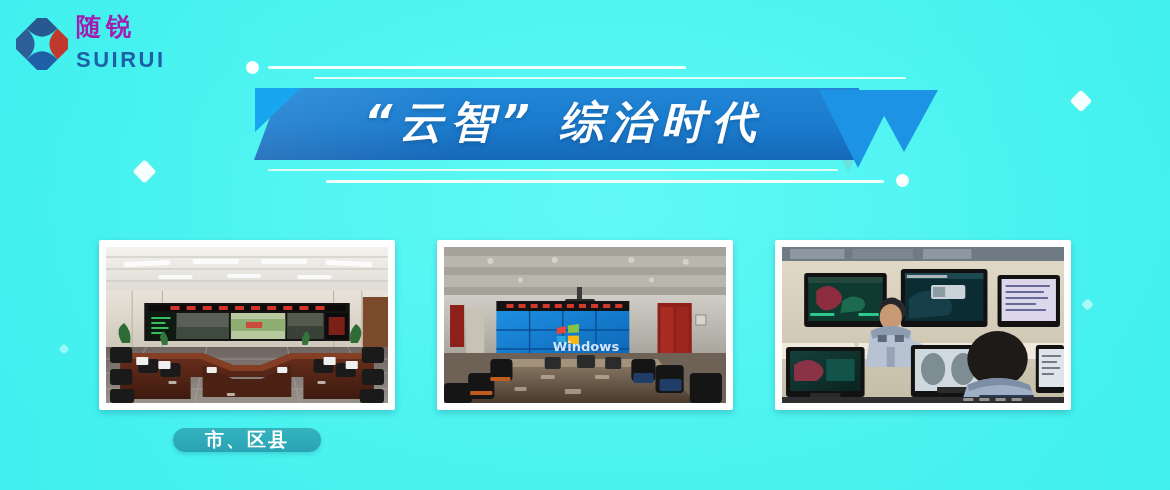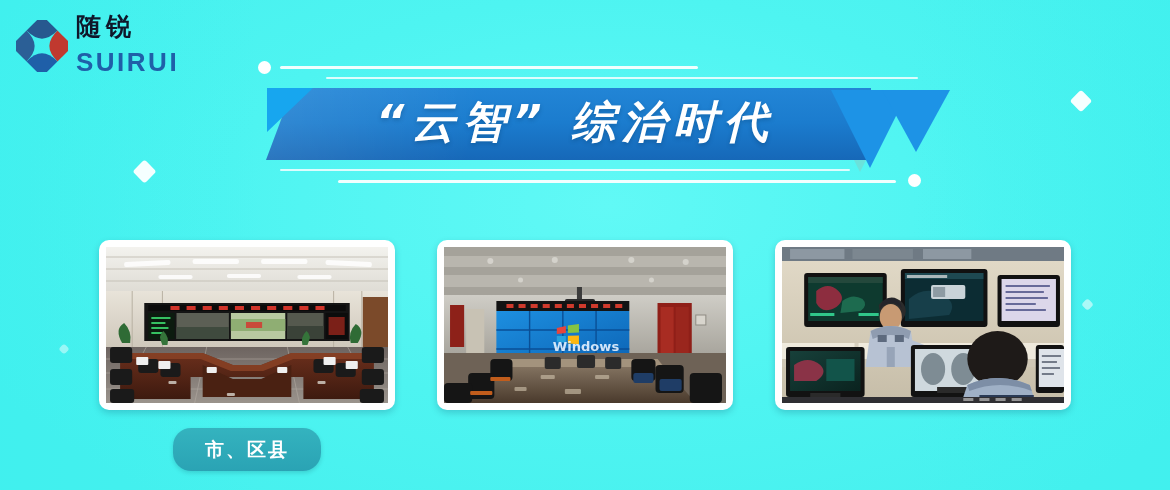--- a/index.html
+++ b/index.html
@@ -57,37 +57,37 @@
   }
   .logo-mark {
     width: 52px; height: 52px;
     position: relative;
     flex: none;
   }
   .logo-text { line-height: 1; padding-bottom: 2px; }
   .logo-cn {
     font-size: 25px;
     font-weight: 700;
-    color: #0f172a;
+    color: #a21caf;
     letter-spacing: 5px;
     font-family: "DejaVu Sans", "Liberation Sans", sans-serif;
   }
   .logo-en {
-    font-size: 26px;
+    font-size: 22px;
     font-weight: 700;
     color: #1f5fa8;
     letter-spacing: 2.5px;
     margin-top: 10px;
     font-family: "Liberation Sans", sans-serif;
   }
 
   
   .banner-wrap {
     position: absolute;
-    left: 258px; top: 58px;
+    left: 246px; top: 58px;
     width: 680px; height: 130px;
   }
   .deco-line {
     position: absolute;
     background: #ffffff;
     height: 3px;
     border-radius: 2px;
     opacity: .92;
   }
   .deco-dot {
@@ -175,39 +175,39 @@
     left: 0; right: 0; top: 240px;
     display: flex;
     justify-content: center;
     gap: 42px;
   }
   .card { width: 296px; }
   .photo-frame {
     width: 296px; height: 170px;
     background: #ffffff;
     padding: 7px;
-    border-radius: 10px;
+    border-radius: 2px;
     box-shadow: 0 3px 7px rgba(0,60,90,.22);
   }
   .photo {
     width: 100%; height: 100%;
     overflow: hidden;
     position: relative;
     background: #2a2a2a;
   }
   .photo svg { display: block; width: 100%; height: 100%; }
 
   .label-row {
     display: flex;
     justify-content: center;
     margin-top: 18px;
   }
   .pill {
     min-width: 148px;
-    height: 43px;
+    height: 24px;
     border-radius: 18px;
     background: linear-gradient(180deg, #34b3bf 0%, #2aa3b4 100%);
     color: #ffffff;
     font-size: 19px;
     font-weight: 700;
     letter-spacing: 2px;
     display: flex;
     align-items: center;
     justify-content: center;
     padding: 0 24px;

